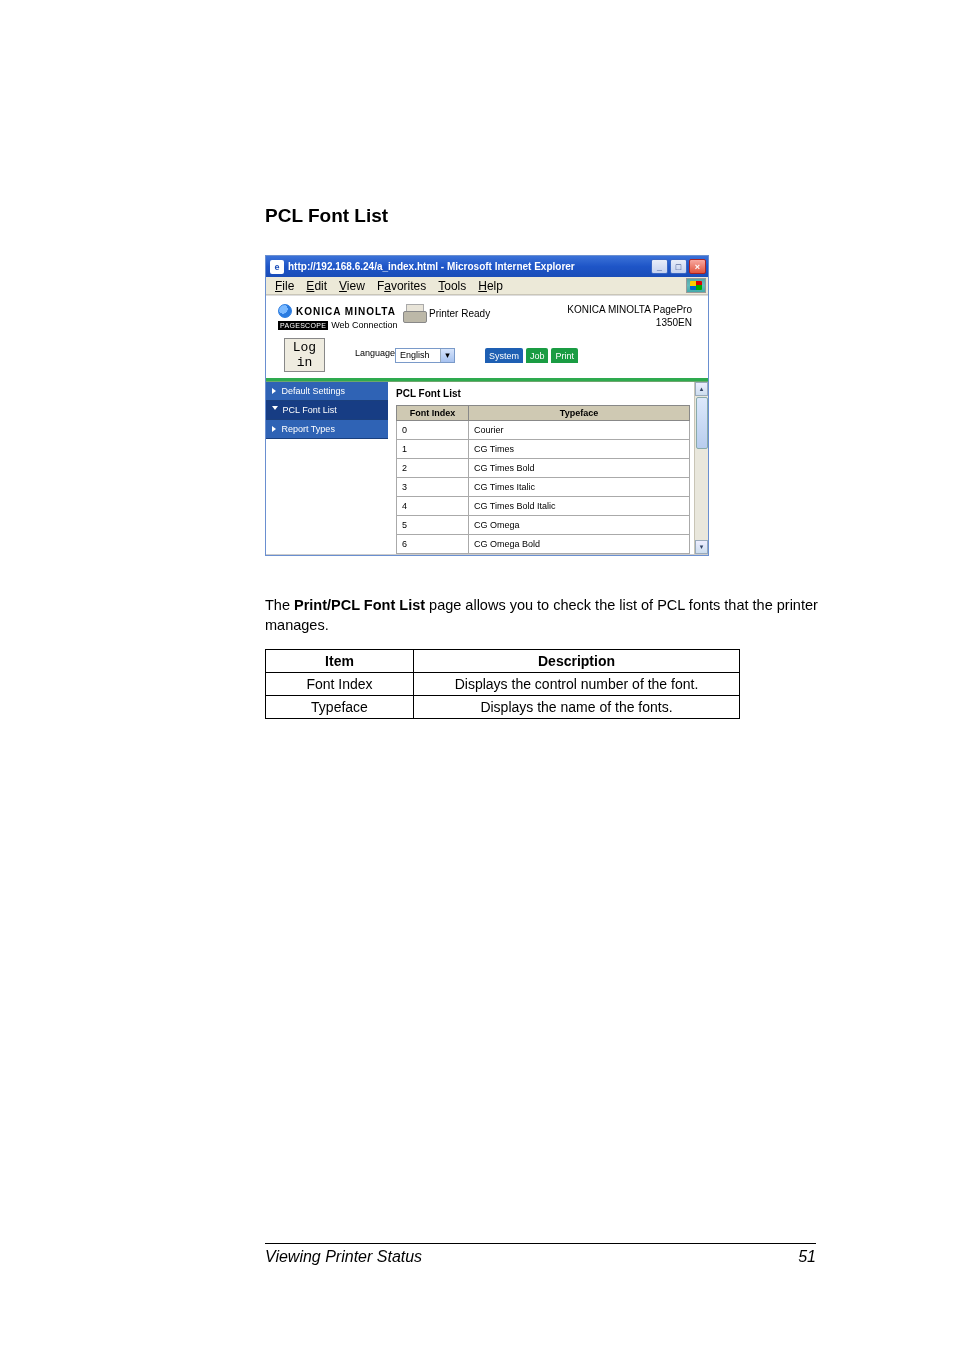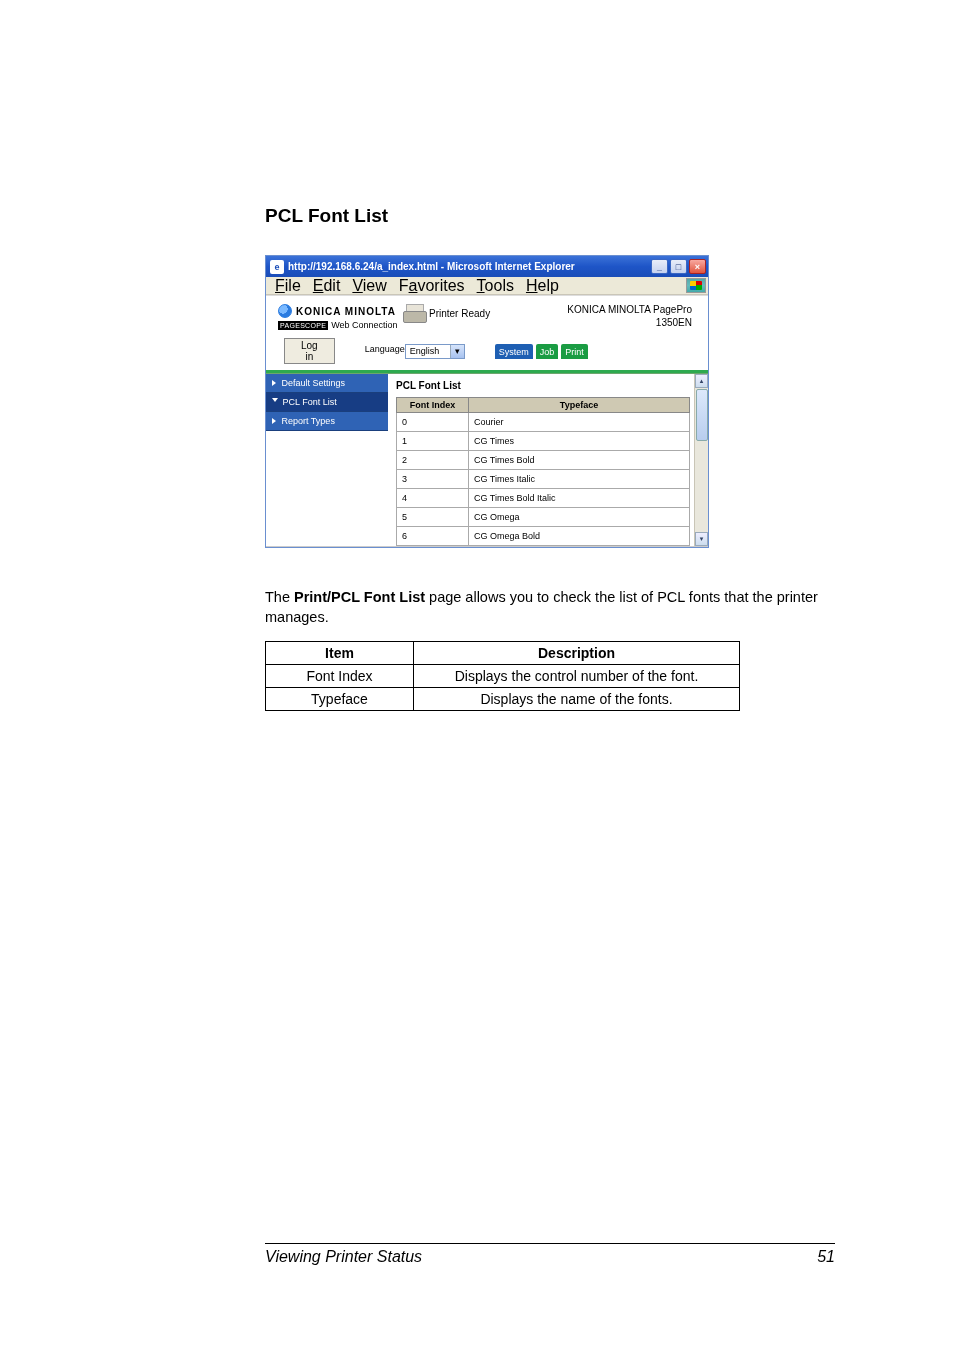--- a/index.html
+++ b/index.html
@@ -55,21 +55,21 @@
   .winbtn.close { background: linear-gradient(to bottom, #f8a9a0, #e0543f); color:#fff; border-color:#a22; }
 
   .menubar {
     height: 18px;
     background: #ece9d8;
     border-bottom: 1px solid #cac6b8;
     display: flex; align-items: center;
     padding: 0 4px; gap: 2px;
     position: relative;
   }
-  .menubar span { padding: 1px 5px; font-size: 16px; }
+  .menubar span { padding: 1px 5px; font-size: 12px; }
   .menubar span u { text-decoration: underline; }
   .ie-flag {
     position: absolute; right: 2px; top: 1px;
     width: 20px; height: 15px;
     background: linear-gradient(to bottom,#5aa 0%,#6bb 50%,#4aa 100%);
     border:1px solid #999;
     display:flex;align-items:center;justify-content:center;
   }
   .ie-flag::after { content:""; width:12px;height:9px;
     background: conic-gradient(#d00 0 25%, #0a0 0 50%, #06c 0 75%, #fc0 0);
@@ -101,22 +101,23 @@
   }
   .printer-icon::before{content:"";position:absolute;left:3px;top:0;width:16px;height:8px;background:#e8e4d8;border:1px solid #aaa;}
   .printer-icon::after{content:"";position:absolute;left:0;top:7px;width:22px;height:10px;background:#bcb8a8;border:1px solid #888;border-radius:2px;}
 
   .model-col { margin-left:auto; text-align:right; font-size:10px; line-height:1.25; padding-right:6px; }
 
   .login-row {
     display:flex; align-items:center; padding:4px 10px 6px 18px; gap:30px;
   }
   .login-btn {
-    border:1px solid #888; background:#efece0; font-size:10px;
-    padding:1px 16px;
+    border:1px solid #888; background:#efece0; font-size:13px;
+    padding:1px 4px;
+    font-family:Liberation Mono, monospace;
   }
   .lang-block { display:flex; flex-direction:row; align-items:flex-start; font-size:9px; }
   .lang-select {
     border:1px solid #7a9ac9; background:#fff; height:15px; width:60px;
     display:flex; align-items:center; justify-content:space-between;
     padding:0 0 0 4px; font-size:9px;
   }
   .lang-caret { width:14px;height:13px;background:linear-gradient(to bottom,#d6e4fb,#a7c2ef);
     display:flex;align-items:center;justify-content:center;border-left:1px solid #9ab; }
 
@@ -198,21 +199,21 @@
     vertical-align: top;
   }
   .desc-table th { font-weight: bold; }
   .desc-table .c1 { width: 148px; }
 
   
   .footer {
     position: absolute;
     bottom: 84px;
     left: 265px;
-    right: 119px;
+    right: 138px;
   }
   .footer-rule {
     border: none;
     border-top: 1px solid #000;
     margin-bottom: 4px;
   }
   .footer-row {
     display: flex;
     justify-content: space-between;
     font-size: 16px;

